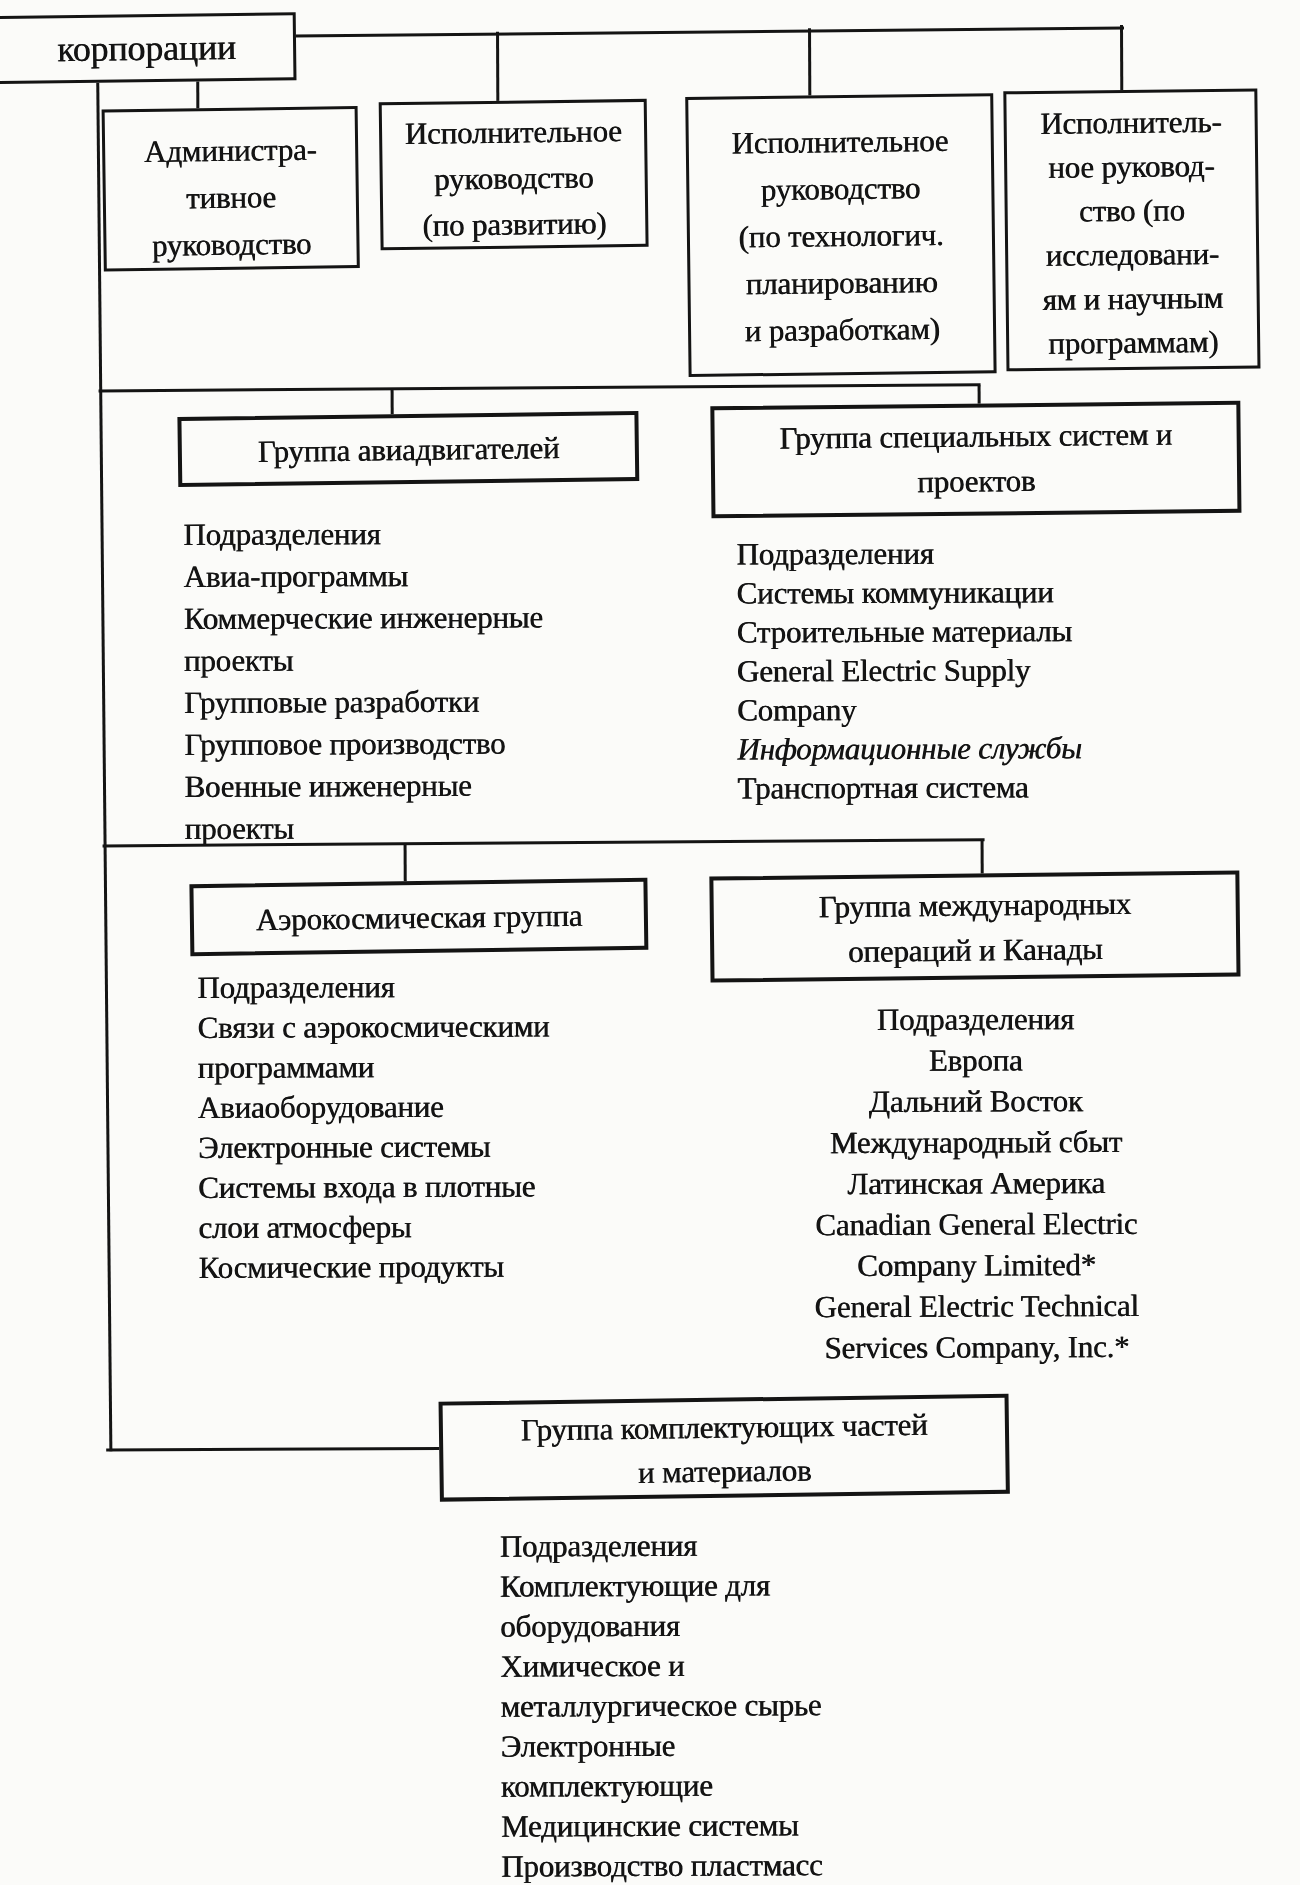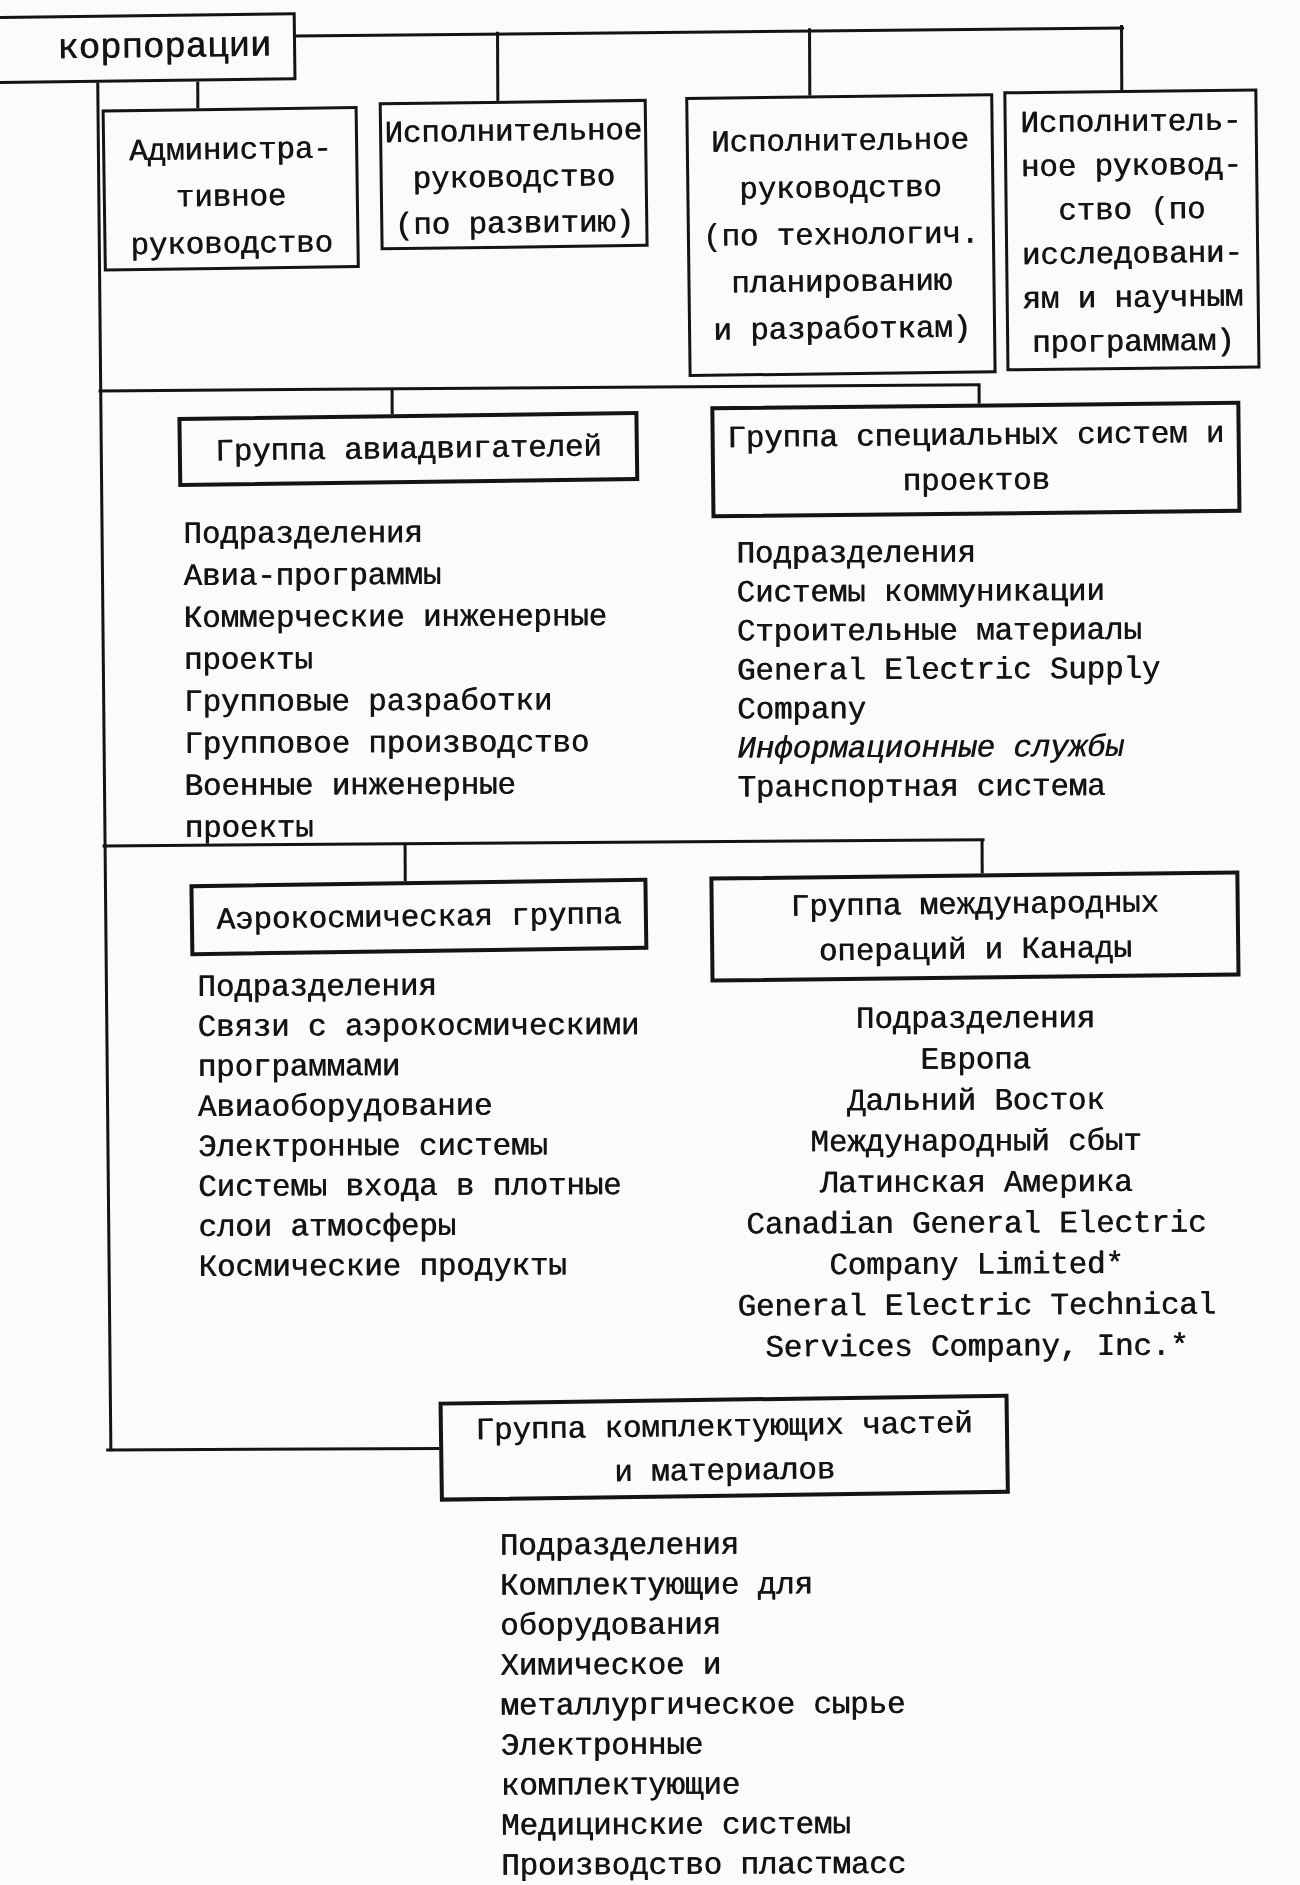--- a/index.html
+++ b/index.html
@@ -5,21 +5,21 @@
   :root{
     --ink:#141414;
     --paper:#fbfbf9;
   }
   html,body{margin:0;padding:0;background:var(--paper);}
   #canvas{
     position:relative;
     width:1300px;height:1885px;
     background:var(--paper);
     color:var(--ink);
-    font-family:Liberation Mono, monospace;
+    font-family:Liberation Serif, serif;
     overflow:hidden;
   }
   #skew{
     position:absolute;inset:0;
     transform:rotate(-0.25deg);
   }
   .box{
     position:absolute;
     border:3px solid var(--ink);
     background:var(--paper);

